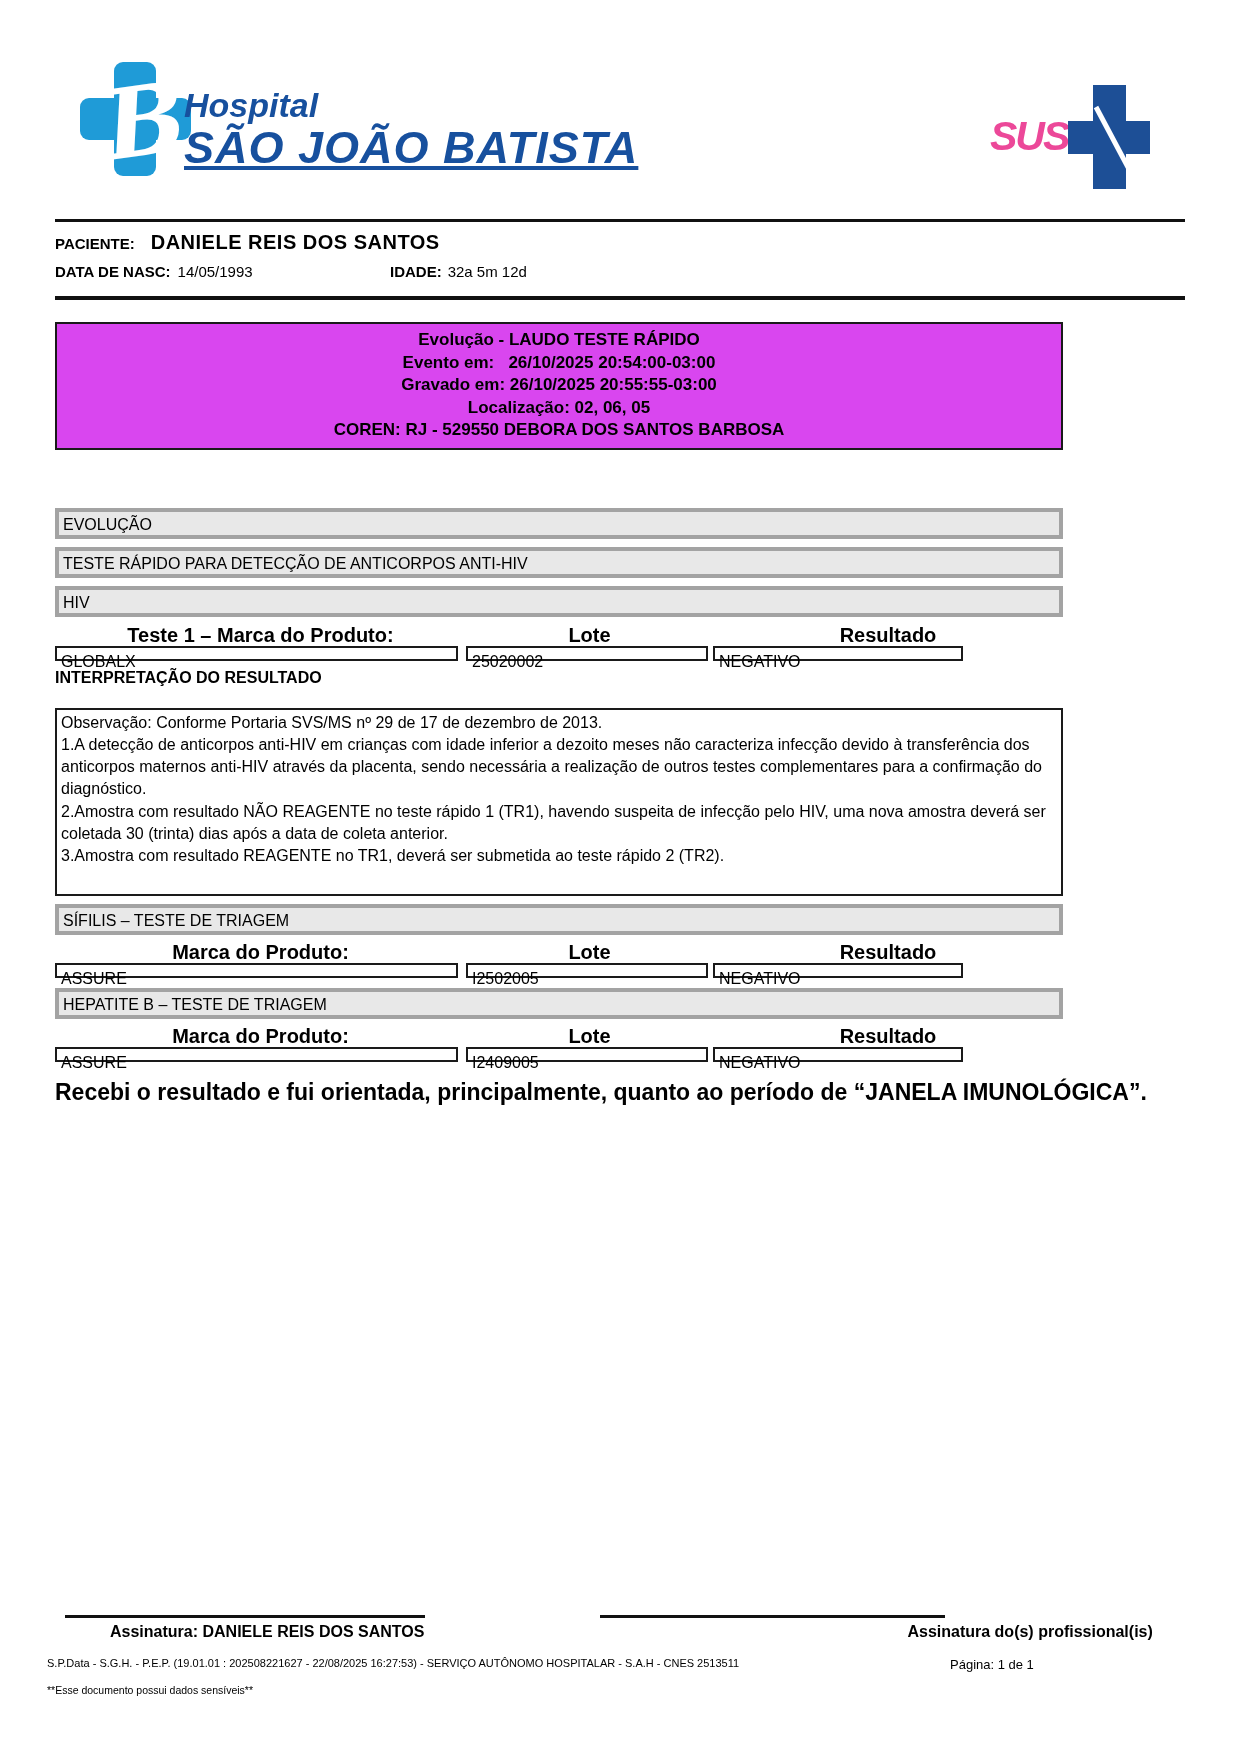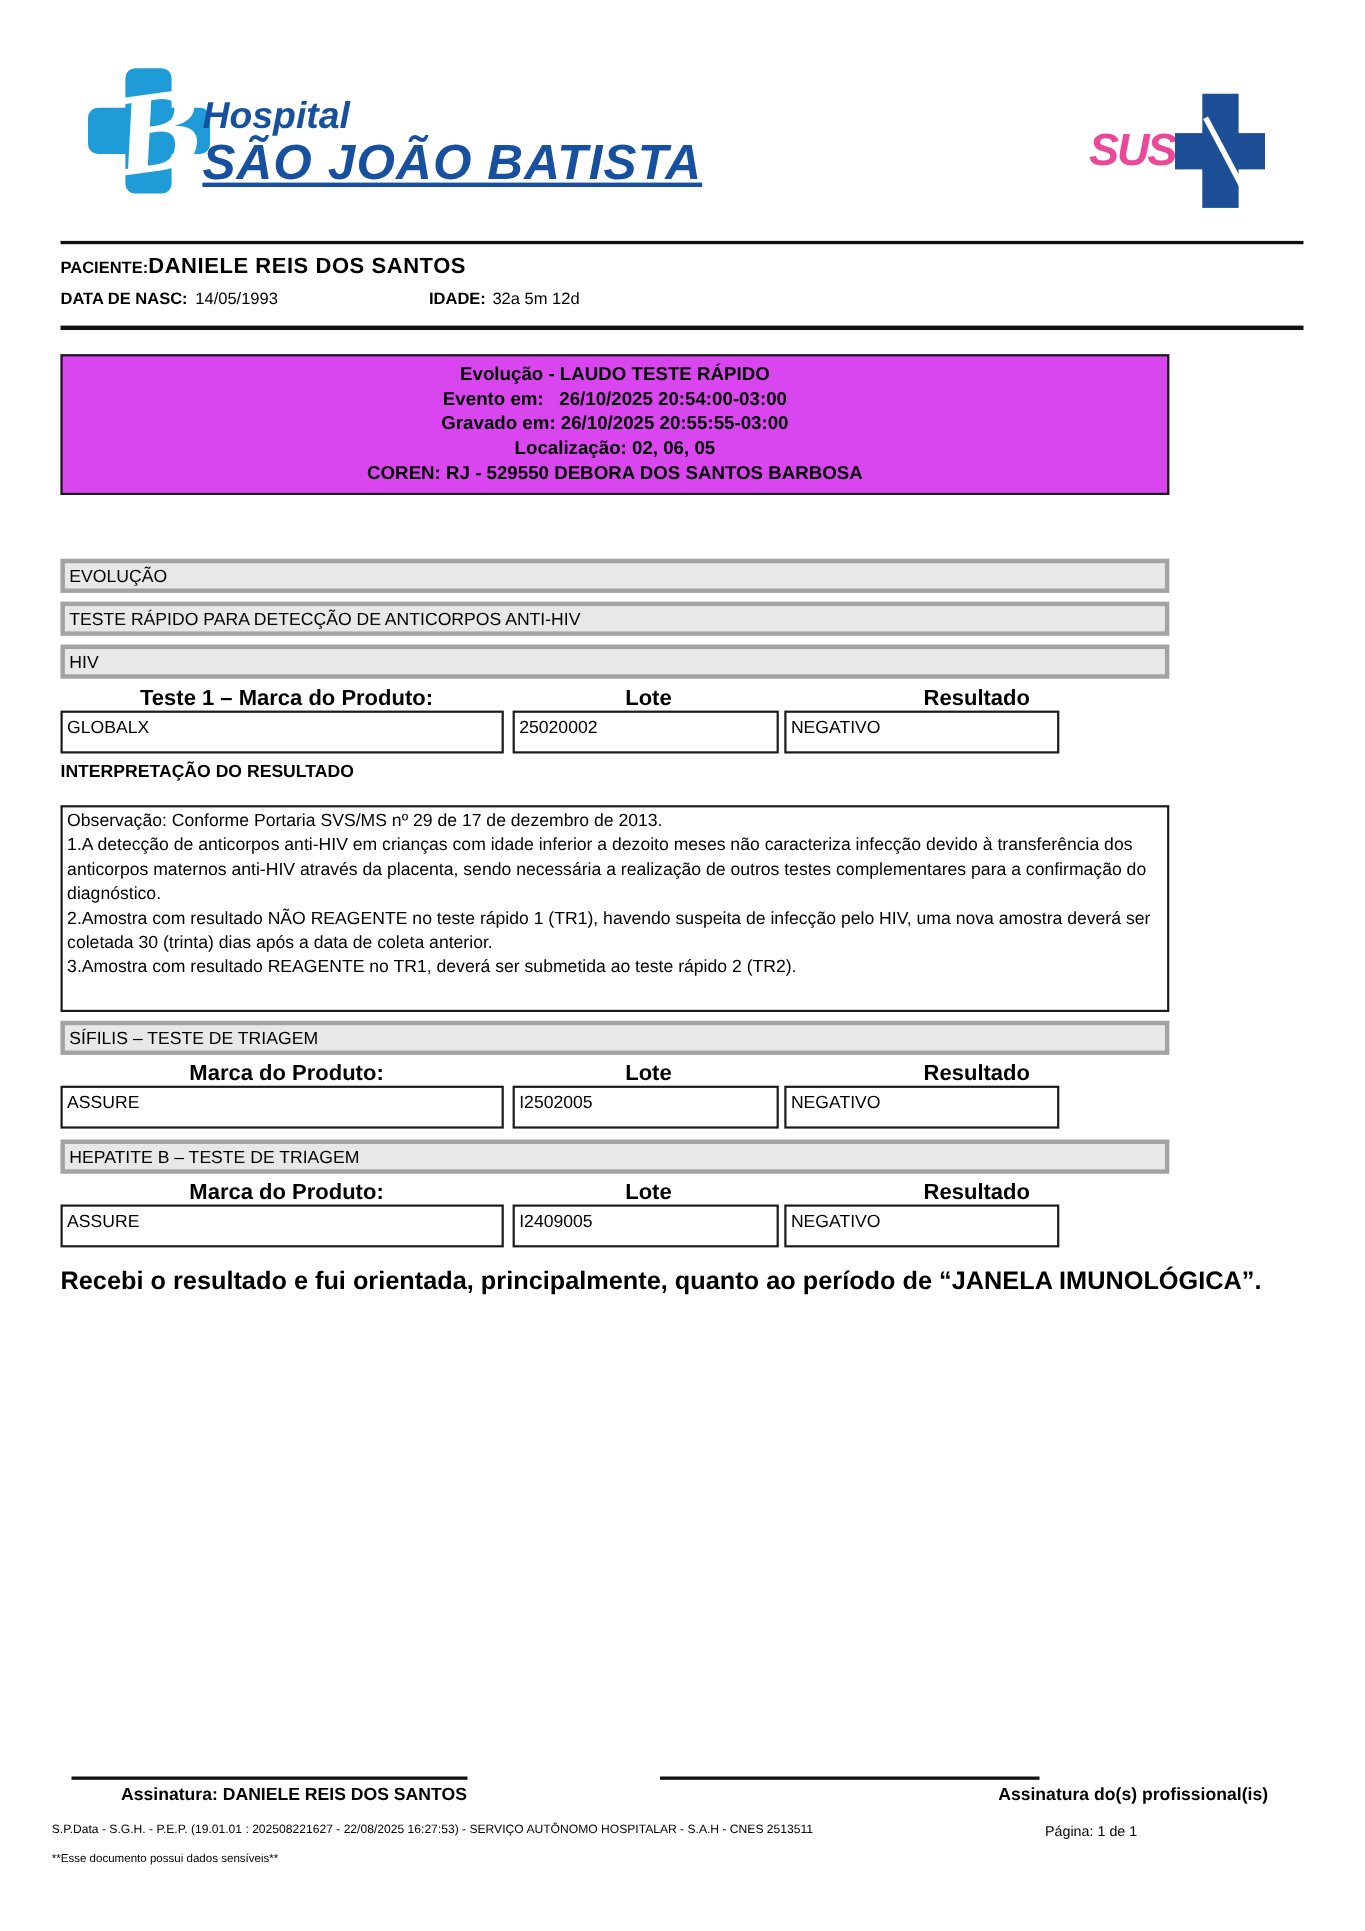--- a/index.html
+++ b/index.html
@@ -21,21 +21,21 @@
   .sus-wrap { position:absolute; left:990px; top:85px; width:160px; height:105px; }
   .sus-text { position:absolute; left:0px; top:28px; font-weight:bold; font-size:41px; color:#ec4899; letter-spacing:-2px; font-style:italic; }
   .sus-cross { position:absolute; left:78px; top:0px; }
 
   
   .content { position:absolute; left:55px; top:219px; width:1130px; }
   .rule { background:#111; width:1130px; }
   .rule1 { height:3px; }
   .rule2 { height:4px; margin-top:16px; }
 
-  .patient-line1 { margin-top:9px; display:flex; align-items:baseline; gap:0; }
+  .patient-line1 { margin-top:9px; display:flex; align-items:baseline; gap:16px; }
   .patient-label { font-weight:bold; font-size:15px; }
   .patient-name  { font-weight:bold; font-size:20px; letter-spacing:0.5px; }
   .patient-line2 { margin-top:9px; display:flex; align-items:flex-end; font-size:15px; }
   .dob-group { display:flex; align-items:baseline; gap:7px; width:335px; }
   .age-group { display:flex; align-items:baseline; gap:6px; }
   .bold-label { font-weight:bold; font-size:15px; }
   .plain-val { font-size:15px; }
 
   
   .event-box {
@@ -60,21 +60,21 @@
   .test-labels {
     margin-top:7px; width:1008px; height:20px;
     display:grid; grid-template-columns:411px 247px 350px;
     font-weight:bold; font-size:20px;text-align:center;
   }
   .test-boxes {
     margin-top:2px; width:1008px;
     display:grid; grid-template-columns:403px 8px 242px 5px 250px;
   }
   .vbox {
-    height:39px; border:2px solid #1a1a1a; background:#fff;
+    height:15px; border:2px solid #1a1a1a; background:#fff;
     font-size:16px; line-height:27px; padding-left:4px;
   }
   .labels-tight { margin-top:6px; }
 
   
   .interp-heading { margin-top:8px; font-weight:bold; font-size:16px; height:21px; }
   .interp-box {
     margin-top:18px; width:1008px;
     border:2px solid #1a1a1a; background:#fff;
     padding:2px 5px 4px 4px;

